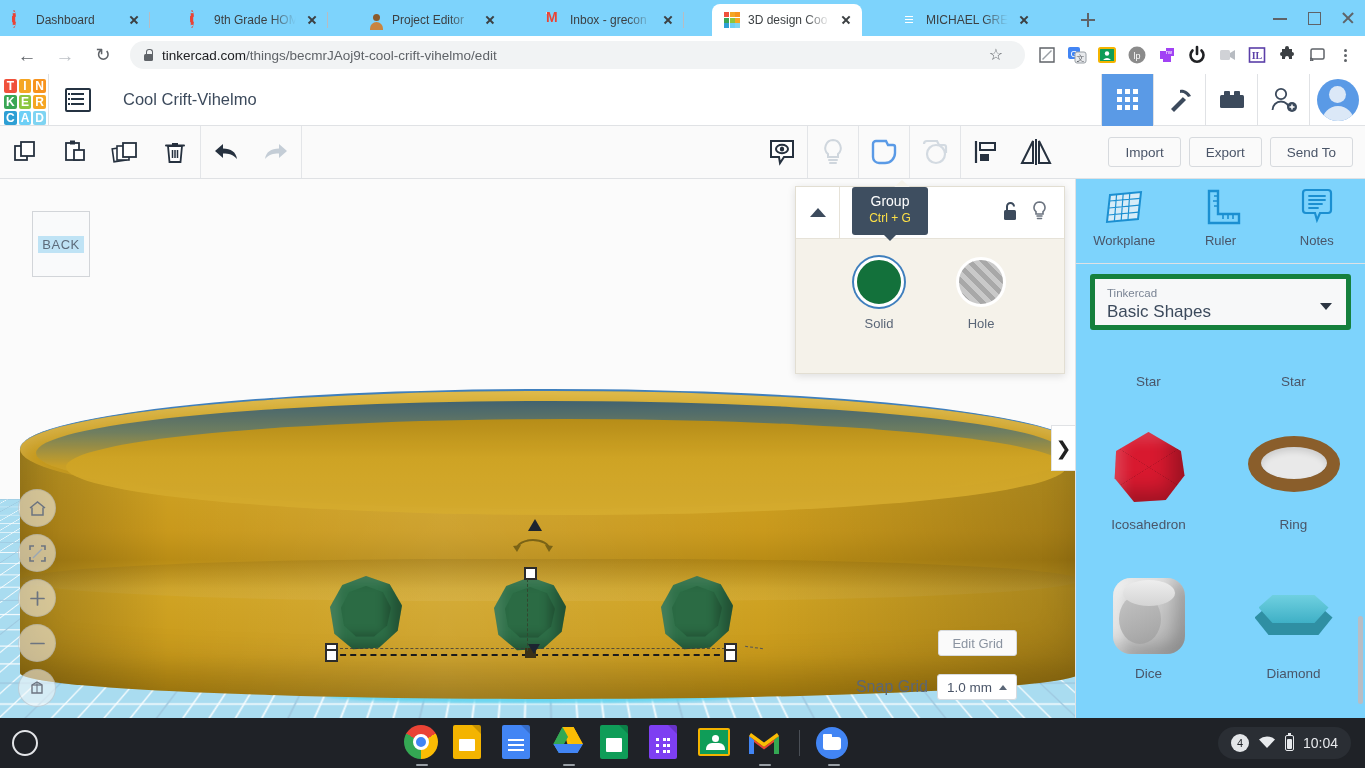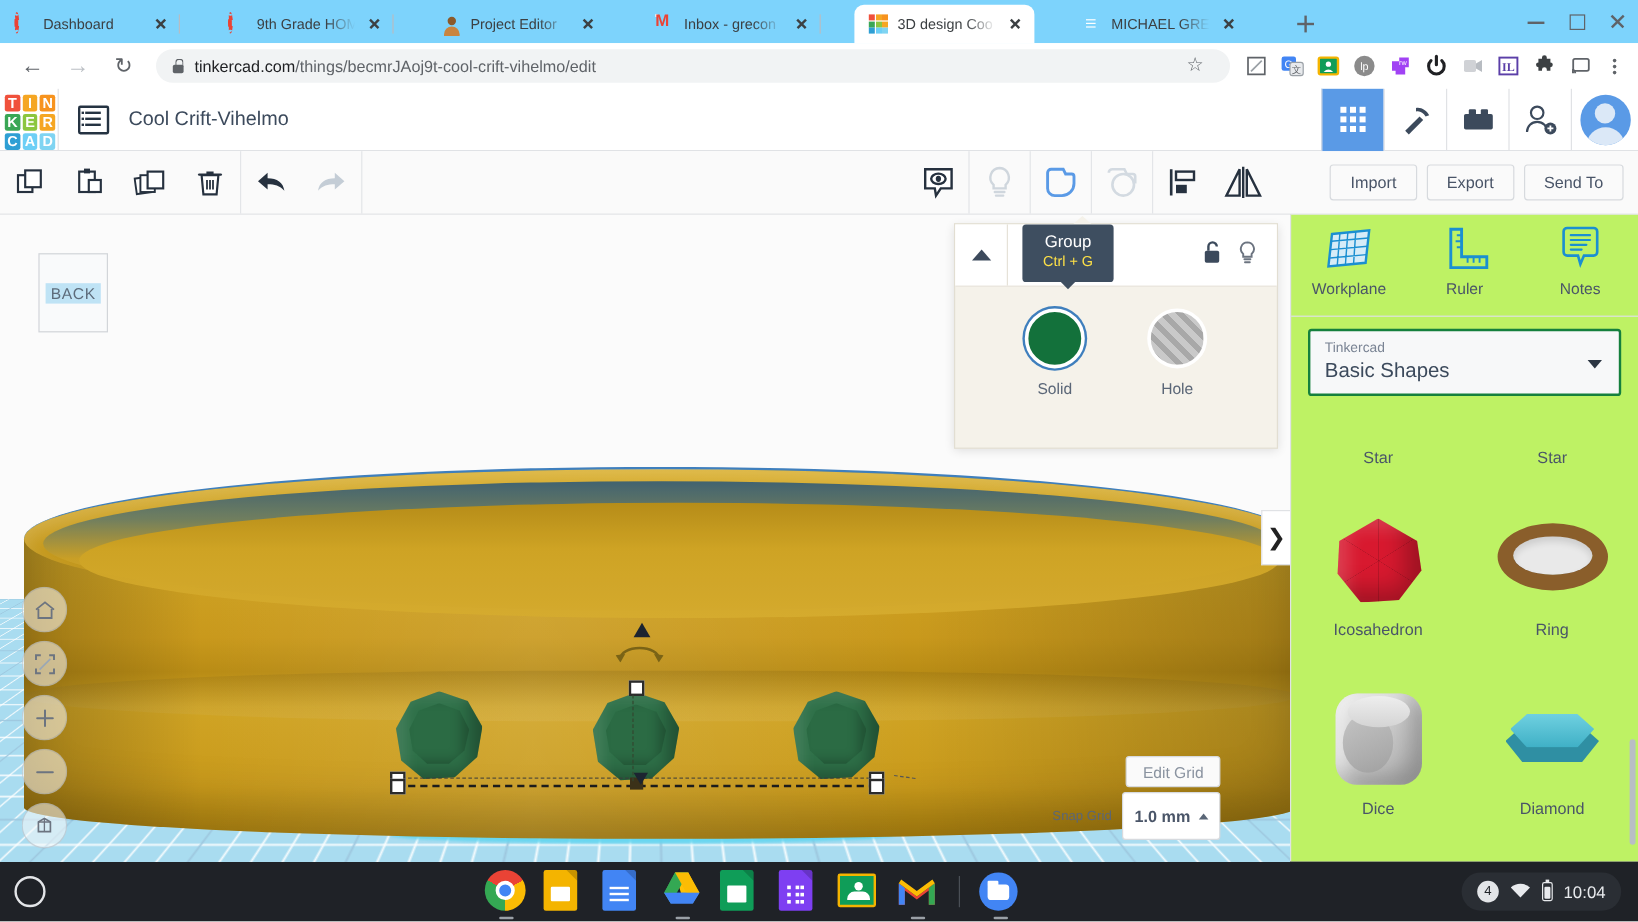--- a/index.html
+++ b/index.html
@@ -117,21 +117,21 @@
   .tc-logo { width:46px;height:46px;margin-left:2px;display:grid;grid-template-columns:repeat(3,1fr);grid-template-rows:repeat(3,1fr);gap:2px;padding:2px; }
   .tc-logo span {
     display:flex;align-items:center;justify-content:center;color:#fff;font-weight:bold;font-size:12px;border-radius:2px;
     font-family:"Liberation Sans",sans-serif;
   }
   .hdr-sep { width:1px;height:52px;background:#e0e2e5; }
   .menu-ico { width:26px;height:24px;margin:0 16px;border:2.2px solid #253342;border-radius:2px;position:relative; }
   .menu-ico i { position:absolute;left:4px;width:13px;height:2px;background:#253342; }
   .menu-ico i:nth-child(1){top:3.5px;} .menu-ico i:nth-child(2){top:8.4px;} .menu-ico i:nth-child(3){top:13.3px;}
   .menu-ico i::before{content:"";position:absolute;left:-3.5px;top:0;width:2px;height:2px;background:#253342;}
-  .doc-title { font-size:16.5px; color:#3c4a5c; }
+  .doc-title { font-size:16.5px; color:#3c4a5c;margin-left:16px; }
   .hdr-right { margin-left:auto; display:flex; align-items:stretch; height:52px; }
   .hdr-btn { width:52px; display:flex;align-items:center;justify-content:center; border-left:1px solid #e0e2e5; position:relative; }
   .hdr-btn.sel { background:#5a9ae6; }
   .grid9 { width:22px;height:22px;display:grid;grid-template-columns:repeat(3,1fr);grid-template-rows:repeat(3,1fr);gap:2.5px; }
   .grid9 i { background:#fff; }
   .avatar-wrap { width:56px;display:flex;align-items:center;justify-content:center;border-left:1px solid #e0e2e5; }
   .avatar { width:42px;height:42px;border-radius:50%;background:#5a9ae6;position:relative;overflow:hidden; }
   .avatar::before{content:"";position:absolute;left:12.5px;top:7px;width:17px;height:17px;border-radius:50%;background:#dbe8f7;}
   .avatar::after{content:"";position:absolute;left:5px;top:27px;width:32px;height:22px;border-radius:16px 16px 0 0;background:#dbe8f7;}
 
@@ -253,24 +253,24 @@
     color:#222;font-size:19px;
   }
   .edit-grid-btn {
     position:absolute;right:58px;bottom:62px;height:26px;padding:0 13px;
     border:1px solid #d7dade;background:#fafafa;border-radius:3px;color:#8a93a0;font-size:13px;
     display:flex;align-items:center;
   }
   .snap-row {
     position:absolute;right:58px;bottom:18px;display:flex;align-items:center;gap:9px;
   }
-  .snap-label { font-size:11px;color:#5a6677; }
+  .snap-label { font-size:16px;color:#5a6677; }
   .snap-select {
-    height:40px;padding:0 9px;border:1px solid #d7dade;background:#fff;border-radius:3px;
-    font-size:13.5px;color:#4a5568;display:flex;align-items:center;gap:7px;font-weight:bold;
+    height:26px;padding:0 9px;border:1px solid #d7dade;background:#fff;border-radius:3px;
+    font-size:13.5px;color:#4a5568;display:flex;align-items:center;gap:7px;
   }
   .caret-up { width:0;height:0;border-left:4.5px solid transparent;border-right:4.5px solid transparent;border-bottom:5px solid #5a6677; }
 
   
   .props-panel {
     position:absolute;left:795px;top:186px;width:270px;height:188px;
     background:#f5f2ea;border:1px solid #e2ded2;box-shadow:0 2px 8px rgba(0,0,0,.12);
   }
   .props-head {
     height:52px;background:#fff;border-bottom:1px solid #e6e2d8;display:flex;align-items:center;
@@ -302,28 +302,28 @@
     width:0;height:0;border-left:7px solid transparent;border-right:7px solid transparent;border-top:7px solid #3e4e60;
   }
   .panel-notch {
     position:absolute;left:893px;top:180px;width:0;height:0;z-index:30;
     border-left:9px solid transparent;border-right:9px solid transparent;border-bottom:8px solid #f5f2ea;
   }
 
   
   .sidebar {
     position:absolute;left:1075px;top:179px;width:290px;height:539px;
-    background:#bef264;border-left:1px solid #e0e2e5;
+    background:#7dd3fc;border-left:1px solid #e0e2e5;
   }
   .sb-tools { display:flex;height:84px;padding-top:8px; }
   .sb-tool { flex:1;display:flex;flex-direction:column;align-items:center;gap:6px; }
   .sb-tool-lbl { font-size:13px;color:#4a5568; }
   .sb-divider { height:1px;background:#dfe1e4;margin:0; }
   .sb-select {
-    margin:10px 14px 0;height:56px;background:#f7f8f9;border:2px solid #15803d;border-radius:3px;
+    margin:10px 14px 0;height:56px;background:#f7f8f9;border:5px solid #15803d;border-radius:3px;
     padding:7px 12px;position:relative;
   }
   .sb-select-sub { font-size:11.5px;color:#7a8494;line-height:15px; }
   .sb-select-main { font-size:17px;color:#3c4a5c;line-height:22px; }
   .sb-caret {
     position:absolute;right:14px;top:24px;width:0;height:0;
     border-left:6px solid transparent;border-right:6px solid transparent;border-top:7px solid #2b3542;
   }
   .sb-grid { position:absolute;left:0;top:185px;width:290px;height:354px;overflow:hidden; }
   .sb-row { display:flex; }

